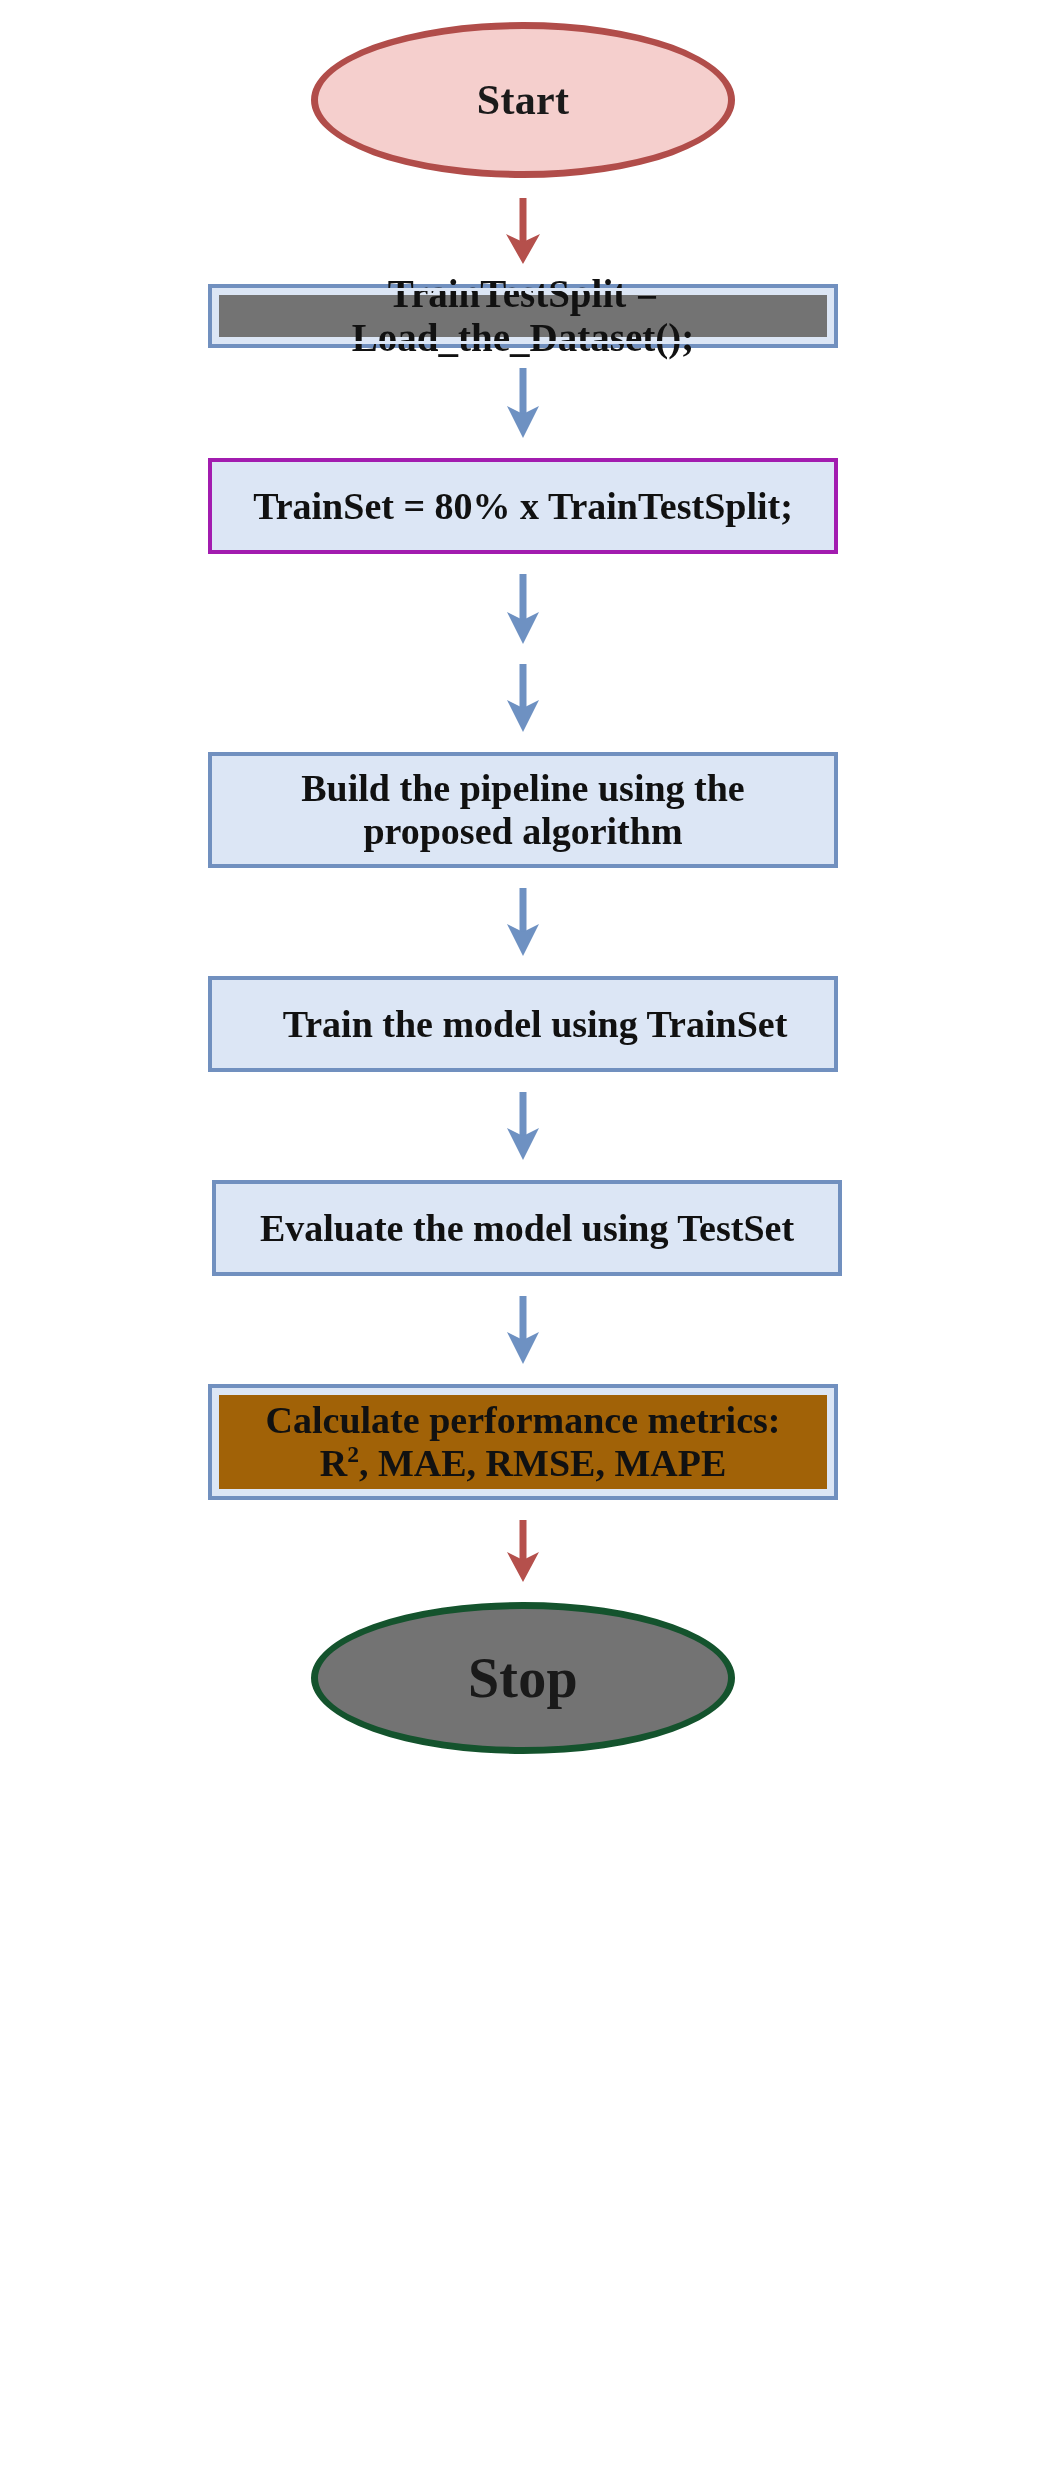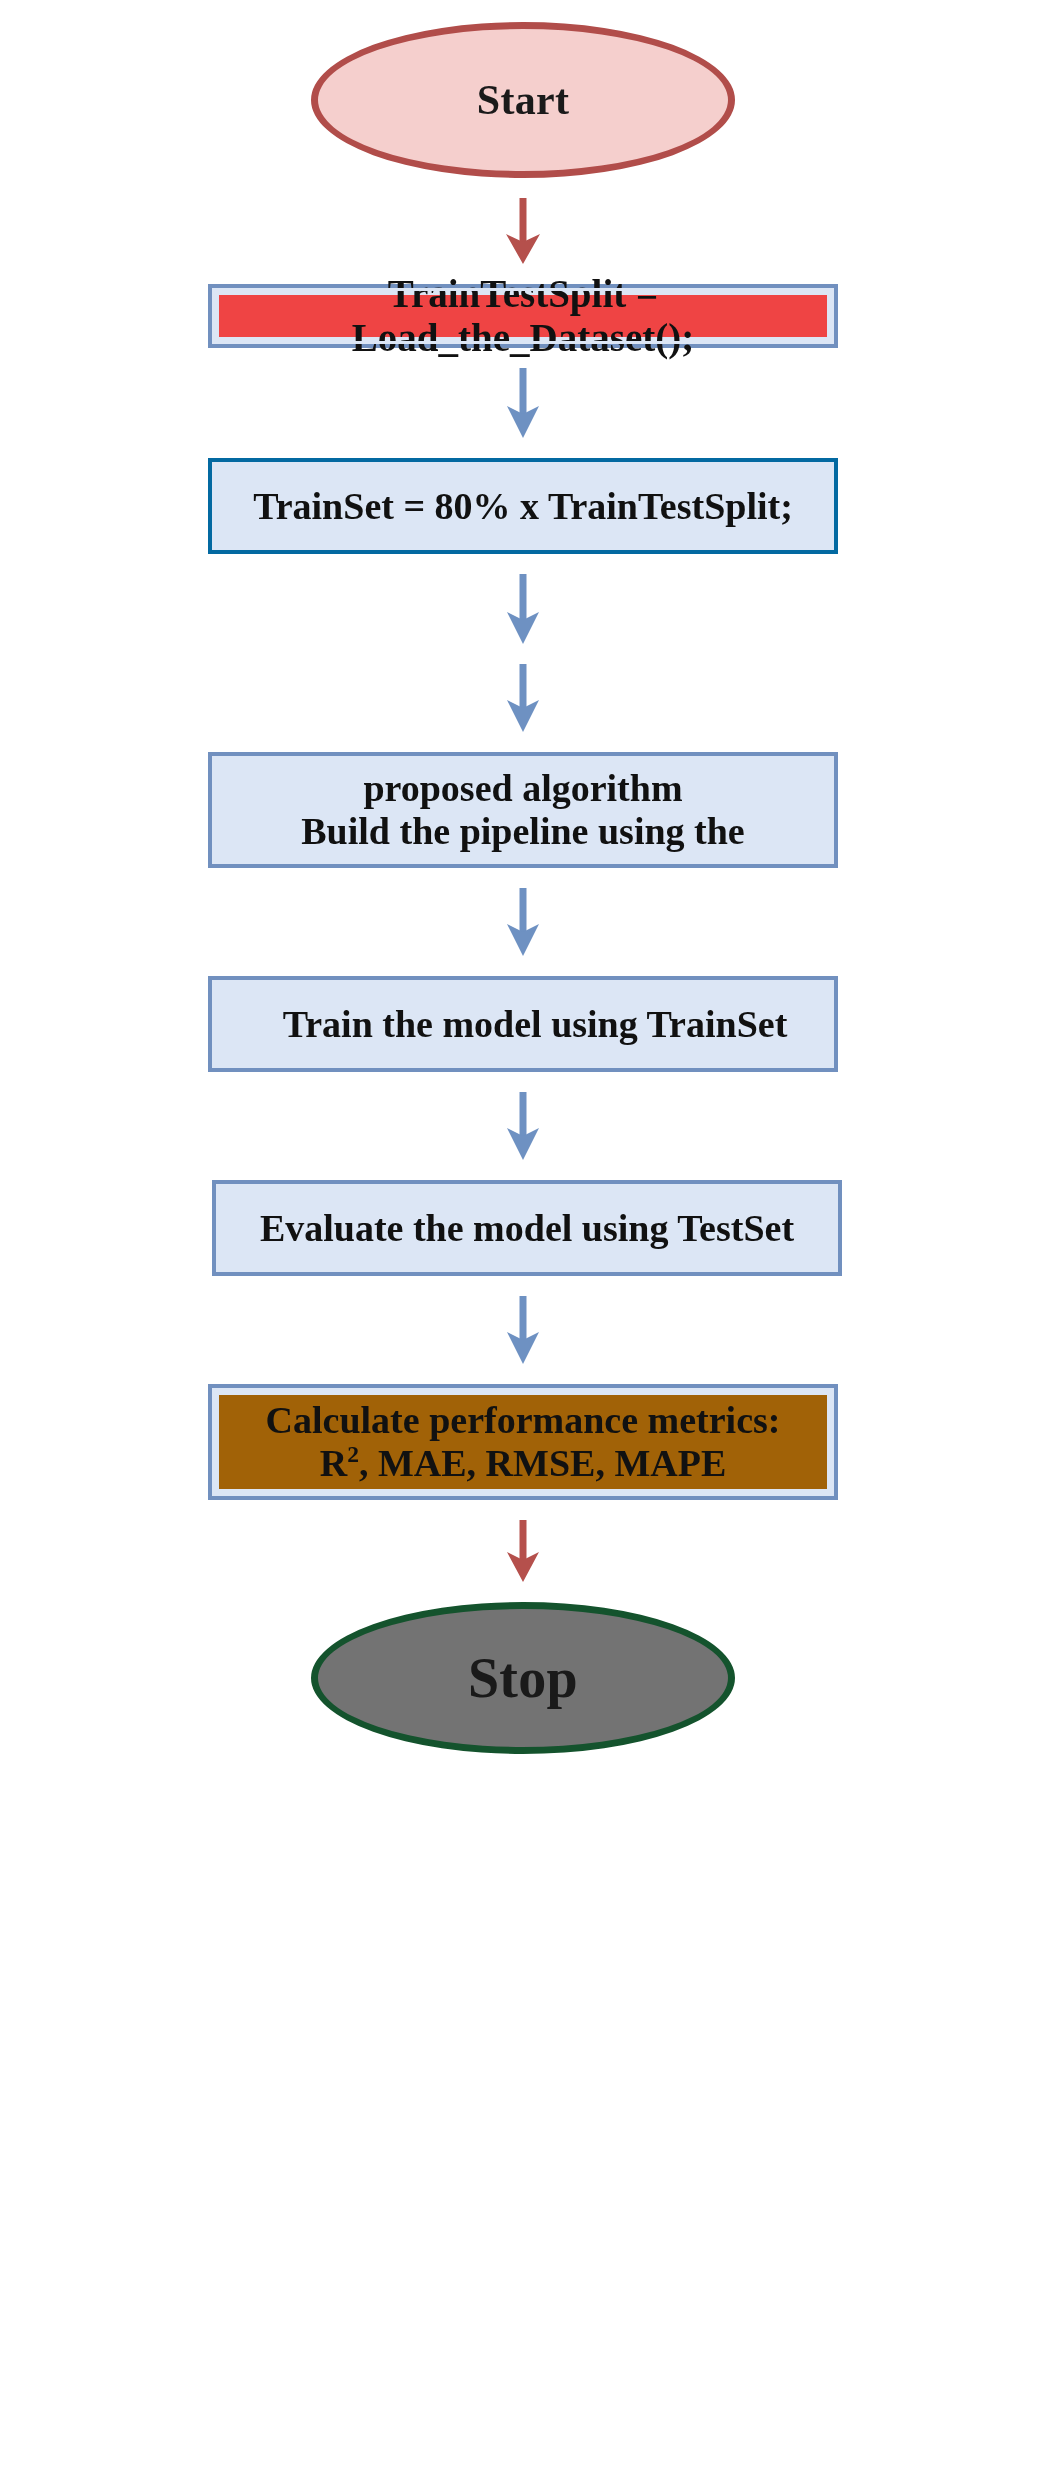--- a/index.html
+++ b/index.html
@@ -57,34 +57,34 @@
     <span>Start</span>
   </div>
 
   <div class="connector" style="height:66px;">
     <svg width="54" height="66" viewBox="0 0 54 66" aria-hidden="true">
       <line x1="27" y1="0" x2="27" y2="48" stroke="#b5504c" stroke-width="7"></line>
       <path d="M27 66 L10 36 L27 44 L44 36 Z" fill="#b5504c"></path>
     </svg>
   </div>
 
-  <div class="process" style="width:630px;height:64px;background:#ef4444;border:4px solid #7190bf;outline:3px solid #dce6f5;outline-offset:-7px;box-shadow:inset 0 0 0 7px #dce6f5;font-size:39px;">
+  <div class="process" style="width:630px;height:64px;background:#737373;border:4px solid #7190bf;outline:3px solid #dce6f5;outline-offset:-7px;box-shadow:inset 0 0 0 7px #dce6f5;font-size:39px;">
     <span class="inner">
         <span>TrainTestSplit = Load_the_Dataset();</span>
       </span>
   </div>
 
   <div class="connector" style="height:70px;">
     <svg width="54" height="70" viewBox="0 0 54 70" aria-hidden="true">
       <line x1="27" y1="0" x2="27" y2="50" stroke="#6e91c2" stroke-width="7"></line>
       <path d="M27 70 L11 38 L27 46 L43 38 Z" fill="#6e91c2"></path>
     </svg>
   </div>
 
-  <div class="process" style="width:630px;height:96px;background:#dce6f5;border:4px solid #0369a1;box-shadow:inset 0 0 0 7px #dce6f5;font-size:38px;">
+  <div class="process" style="width:630px;height:96px;background:#dce6f5;border:4px solid #a21caf;box-shadow:inset 0 0 0 7px #dce6f5;font-size:38px;">
     <span class="inner">
         <span>TrainSet  = 80% x TrainTestSplit;</span>
       </span>
   </div>
 
   <div class="connector" style="height:70px;">
     <svg width="54" height="70" viewBox="0 0 54 70" aria-hidden="true">
       <line x1="27" y1="0" x2="27" y2="50" stroke="#6e91c2" stroke-width="7"></line>
       <path d="M27 70 L11 38 L27 46 L43 38 Z" fill="#6e91c2"></path>
     </svg>
@@ -93,22 +93,22 @@
 
   <div class="connector" style="height:68px;">
     <svg width="54" height="68" viewBox="0 0 54 68" aria-hidden="true">
       <line x1="27" y1="0" x2="27" y2="48" stroke="#6e91c2" stroke-width="7"></line>
       <path d="M27 68 L11 36 L27 44 L43 36 Z" fill="#6e91c2"></path>
     </svg>
   </div>
 
   <div class="process" style="width:630px;height:116px;background:#dce6f5;border:4px solid #7190bf;box-shadow:inset 0 0 0 7px #dce6f5;font-size:38px;">
     <span class="inner">
+      <span>Build the pipeline using the</span>
       <span>proposed algorithm</span>
-      <span>Build the pipeline using the</span>
     </span>
   </div>
 
   <div class="connector" style="height:68px;">
     <svg width="54" height="68" viewBox="0 0 54 68" aria-hidden="true">
       <line x1="27" y1="0" x2="27" y2="48" stroke="#6e91c2" stroke-width="7"></line>
       <path d="M27 68 L11 36 L27 44 L43 36 Z" fill="#6e91c2"></path>
     </svg>
   </div>
 

